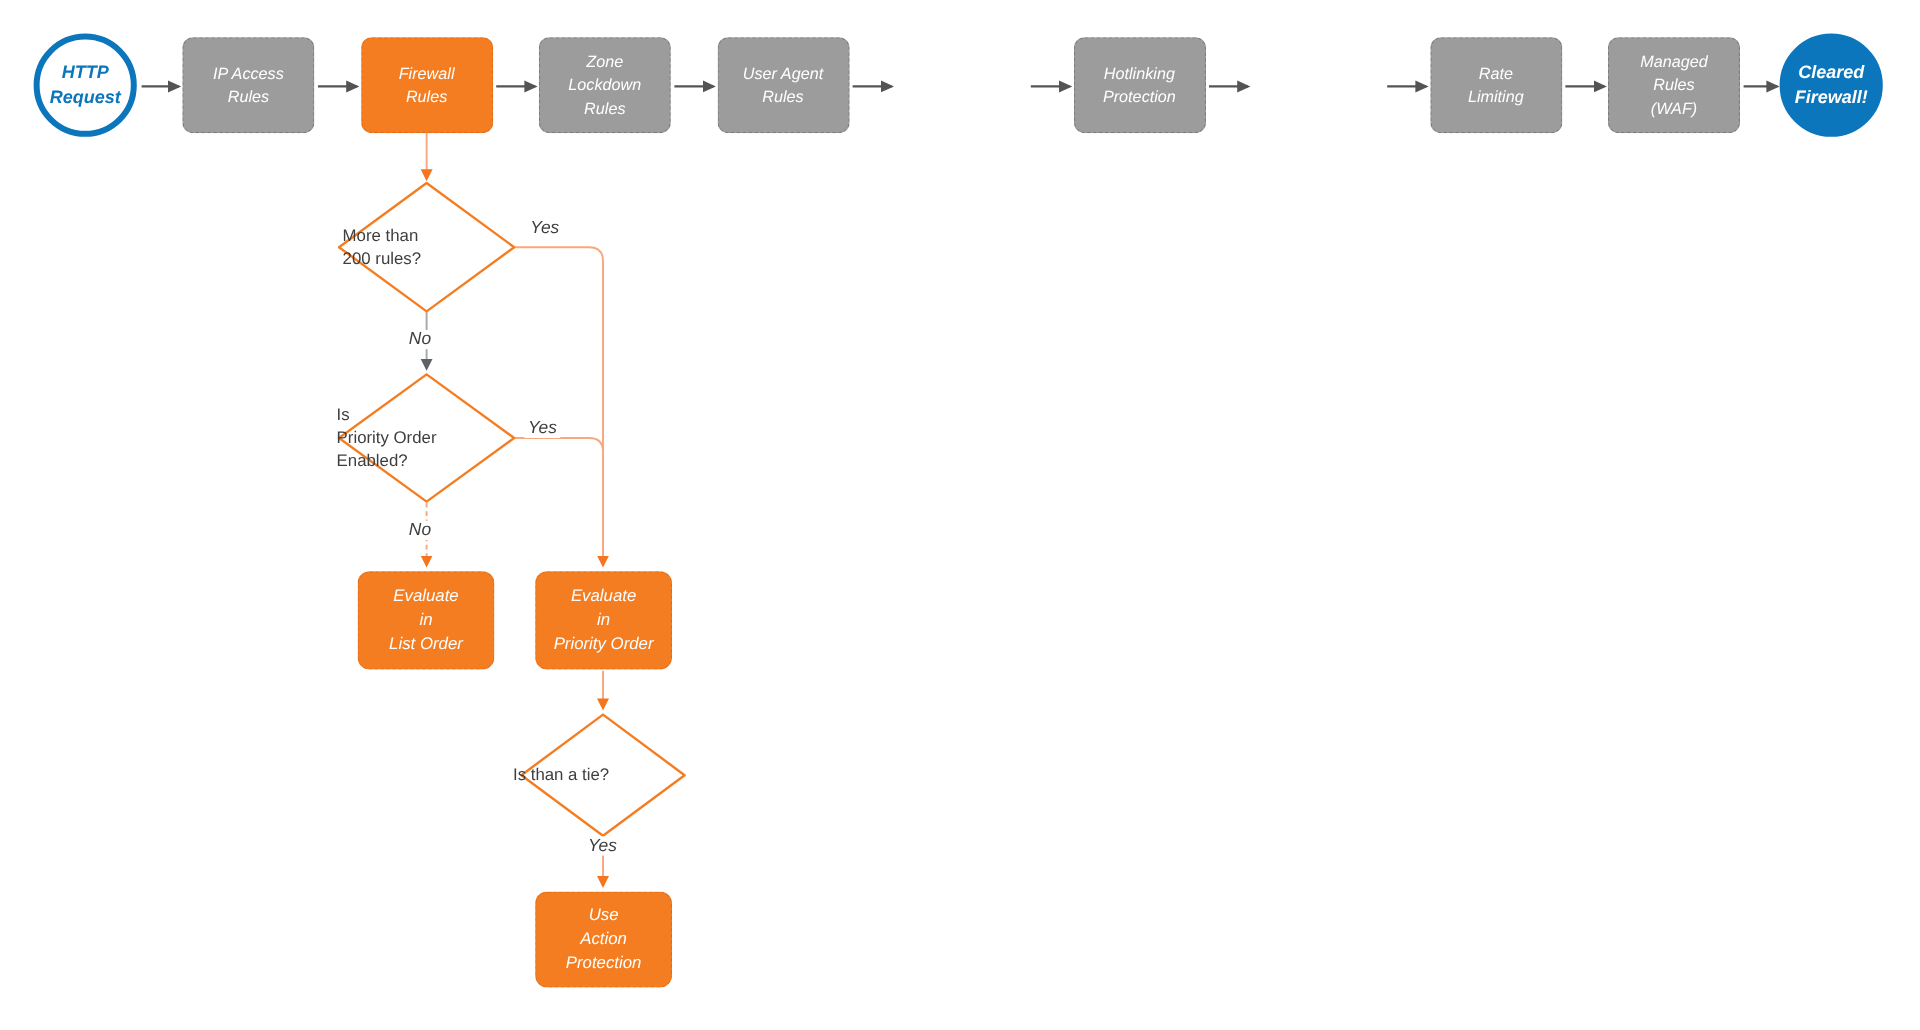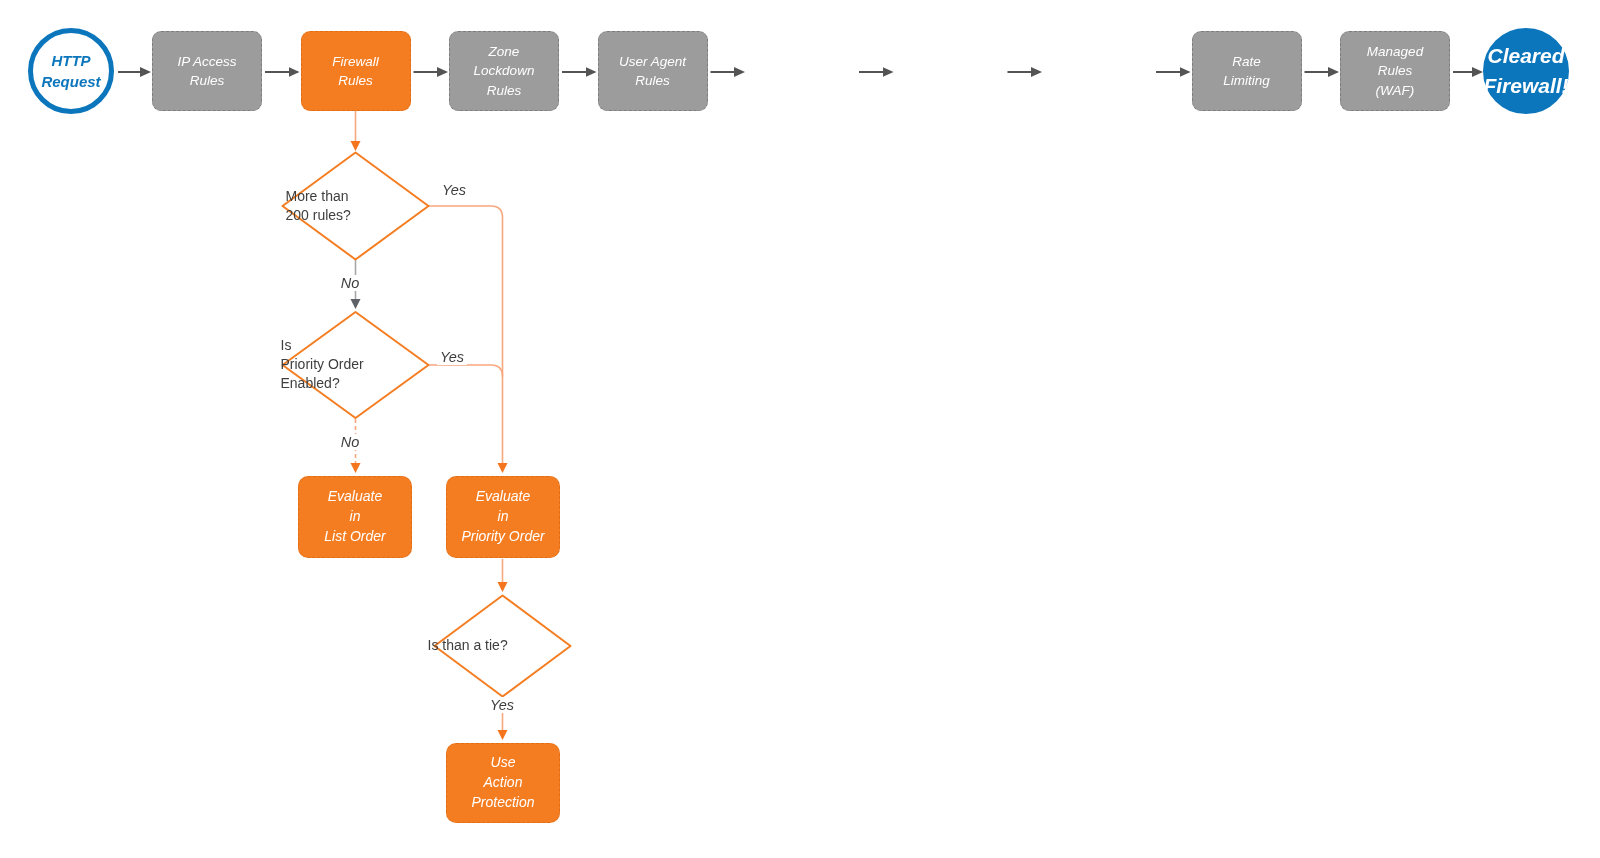--- a/index.html
+++ b/index.html
@@ -36,21 +36,21 @@
   .gray-node{width:110px;height:80px;top:31px;background:var(--node-gray);
         border:1px dashed rgba(90,90,90,.45);border-radius:9px;}
   .orange-node{background:var(--accent-orange);border:1px dashed rgba(200,90,10,.45);border-radius:9px;}
   .step{width:110px;height:80px;top:31px;}
   .sub{width:114px;height:82px;border-radius:10px;}
   .sub .lbl{font-size:14px;}
   .circle-node{width:86px;height:86px;border-radius:50%;}
   .circle-start{left:28px;top:28px;background:#fff;border:5px solid var(--brand-blue);}
   .circle-start .lbl{color:var(--brand-blue);font-weight:bold;font-size:15px;}
   .circle-end{left:1483px;top:28px;background:var(--brand-blue);border:5px solid var(--brand-blue);}
-  .circle-end .lbl{font-weight:bold;font-size:21px;}
+  .circle-end .lbl{font-weight:bold;font-size:15px;}
 
   .dtext{position:absolute;transform:translate(-50%,-50%);text-align:left;
         color:var(--text-dark);font-size:14px;line-height:1.37;white-space:pre-line;}
   .edge-label{position:absolute;transform:translate(-50%,-50%);font-style:italic;
         color:var(--text-dark);font-size:14.5px;background:var(--canvas);padding:0 3px;}
 </style>
 </head>
 <body>
 
 <div id="stage">
@@ -111,20 +111,24 @@
   </div>
   <div class="node step gray-node" style="left:449px">
     <span class="lbl">Zone
 Lockdown
 Rules</span>
   </div>
   <div class="node step gray-node" style="left:597.5px">
     <span class="lbl">User Agent
 Rules</span>
   </div>
+  <div class="node step gray-node" style="left:894.5px">
+    <span class="lbl">Hotlinking
+Protection</span>
+  </div>
   <div class="node step gray-node" style="left:1191.5px">
     <span class="lbl">Rate
 Limiting</span>
   </div>
   <div class="node step gray-node" style="left:1340px">
     <span class="lbl">Managed
 Rules
 (WAF)</span>
   </div>
 

